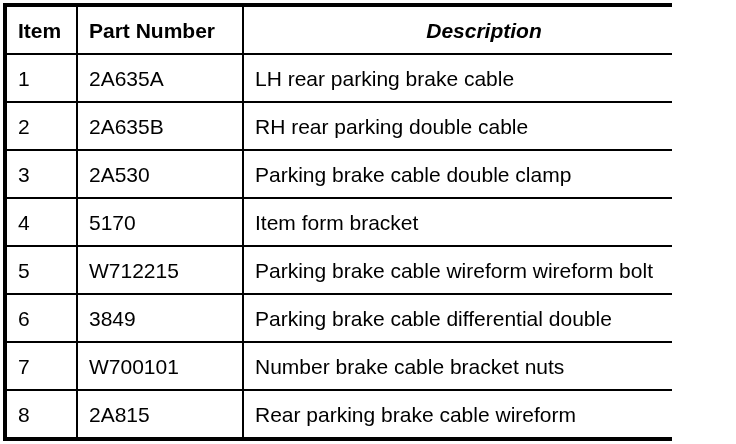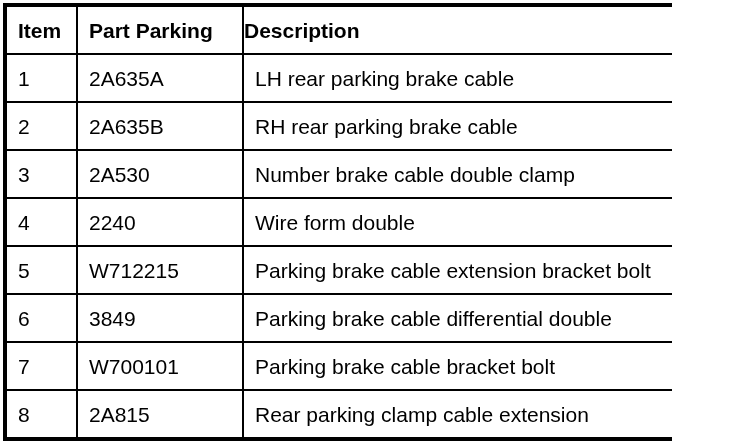--- a/index.html
+++ b/index.html
@@ -36,80 +36,81 @@
     padding: 0 4px 0 11px;
     text-align: left;
     vertical-align: middle;
     white-space: nowrap;
     overflow: hidden;
   }
   table.parts th {
     font-weight: bold;
   }
   table.parts th.center {
-    text-align: left;
+    text-align: center;
     padding: 0;
+    font-style: italic;
   }
   col.c-item { width: 72px; }
   col.c-part { width: 166px; }
   col.c-desc { width: 483px; }
 </style>
 </head>
 <body>
 
 <div class="page">
   <table class="parts">
     <colgroup>
       <col class="c-item">
       <col class="c-part">
       <col class="c-desc">
     </colgroup>
     <thead>
       <tr>
         <th>Item</th>
-        <th>Part Parking</th>
+        <th>Part Number</th>
         <th class="center">Description</th>
       </tr>
     </thead>
     <tbody>
       <tr>
         <td>1</td>
         <td>2A635A</td>
         <td>LH rear parking brake cable</td>
       </tr>
       <tr>
         <td>2</td>
         <td>2A635B</td>
-        <td>RH rear parking brake cable</td>
+        <td>RH rear parking double cable</td>
       </tr>
       <tr>
         <td>3</td>
         <td>2A530</td>
-        <td>Number brake cable double clamp</td>
+        <td>Parking brake cable double clamp</td>
       </tr>
       <tr>
         <td>4</td>
-        <td>2240</td>
-        <td>Wire form double</td>
+        <td>5170</td>
+        <td>Item form bracket</td>
       </tr>
       <tr>
         <td>5</td>
         <td>W712215</td>
-        <td>Parking brake cable extension bracket bolt</td>
+        <td>Parking brake cable wireform wireform bolt</td>
       </tr>
       <tr>
         <td>6</td>
         <td>3849</td>
         <td>Parking brake cable differential double</td>
       </tr>
       <tr>
         <td>7</td>
         <td>W700101</td>
-        <td>Parking brake cable bracket bolt</td>
+        <td>Number brake cable bracket nuts</td>
       </tr>
       <tr>
         <td>8</td>
         <td>2A815</td>
-        <td>Rear parking clamp cable extension</td>
+        <td>Rear parking brake cable wireform</td>
       </tr>
     </tbody>
   </table>
 </div>
 
 </body></html>

